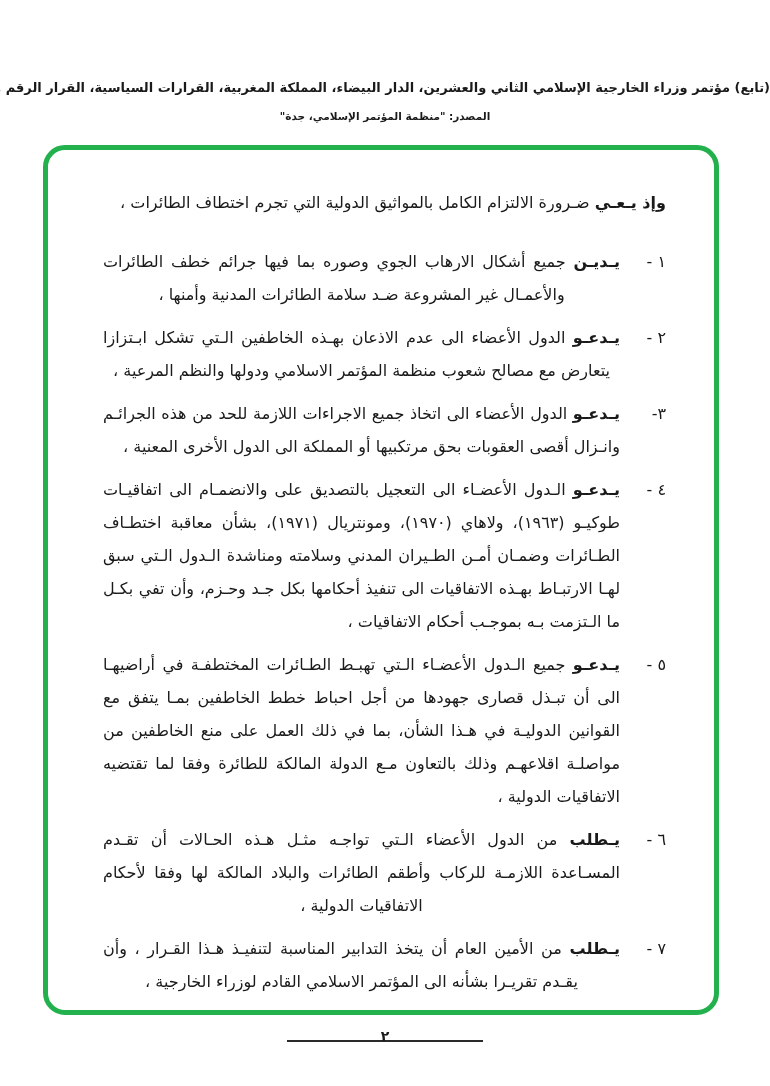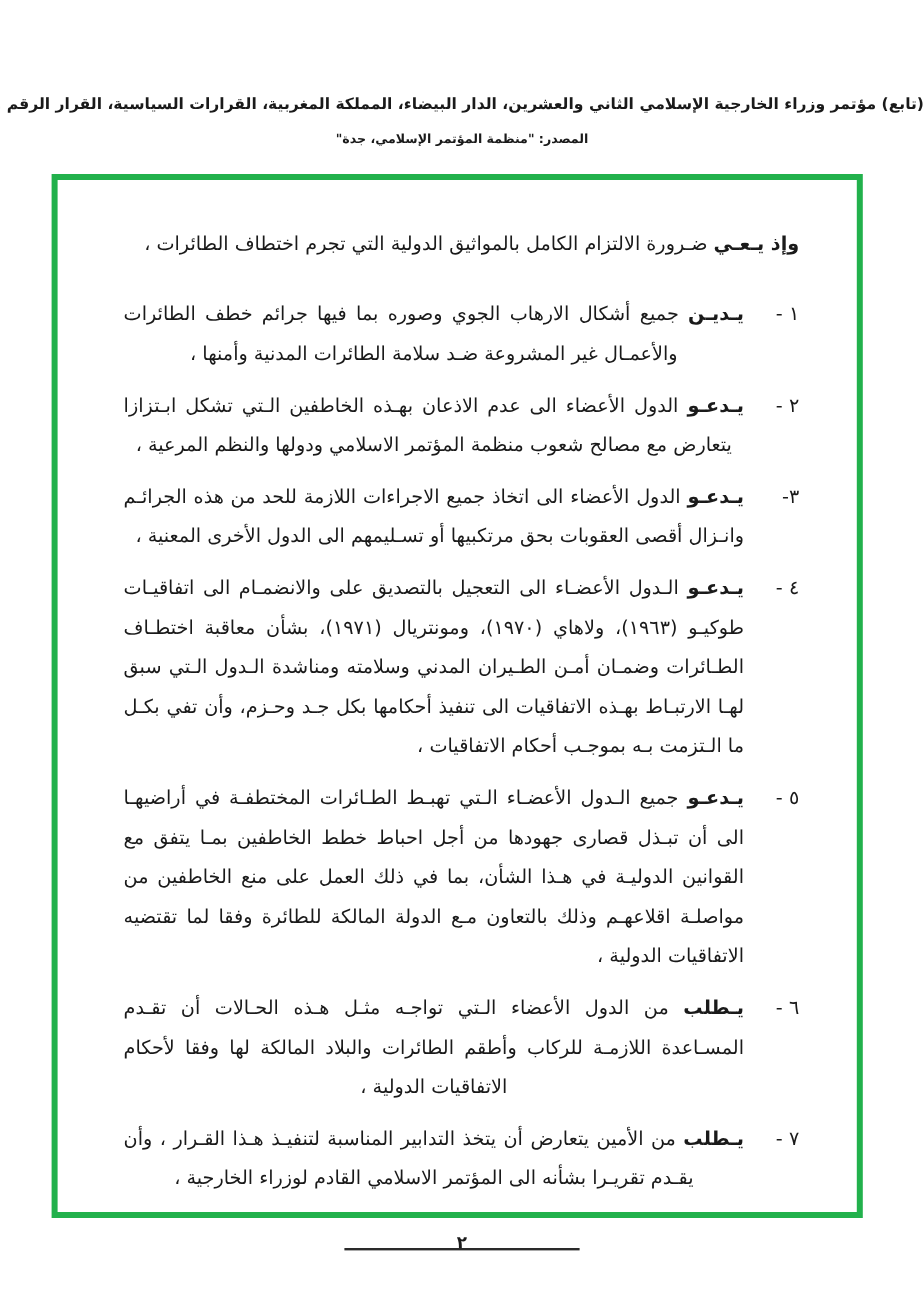--- a/index.html
+++ b/index.html
@@ -14,21 +14,21 @@
     text-align: center; direction: rtl; white-space: nowrap;
     font-size: 13px; font-weight: bold;
   }
   .header-line2 {
     position: absolute; top: 110px; left: 0; width: 770px;
     text-align: center; direction: rtl;
     font-size: 10.5px; font-weight: bold;
   }
   .doc-box {
     position: absolute; top: 145px; left: 43px; width: 676px; height: 870px;
-    border: 5px solid var(--green); border-radius: 0;
+    border: 5px solid var(--green); border-radius: 22px;
     padding: 36px 48px 20px 55px;
   }
   .preamble {
     direction: rtl; text-align: right;
     font-size: 16px; line-height: 33px; margin-bottom: 26px;
   }
   .lead { font-weight: bold; }
   .item { display: flex; direction: rtl; margin-bottom: 10px; }
   .item-num {
     flex: 0 0 46px; font-size: 16px; line-height: 33px; white-space: nowrap;
@@ -73,21 +73,21 @@
     <div class="item-body last-center">
       <span class="lead">يـدعـو</span>
       <span>الدول الأعضاء الى عدم الاذعان بهـذه الخاطفين الـتي تشكل ابـتزازا يتعارض مع مصالح شعوب منظمة المؤتمر الاسلامي ودولها والنظم المرعية ،</span>
     </div>
   </div>
 
   <div class="item">
     <div class="item-num">٣-</div>
     <div class="item-body">
       <span class="lead">يـدعـو</span>
-      <span>الدول الأعضاء الى اتخاذ جميع الاجراءات اللازمة للحد من هذه الجرائـم وانـزال أقصى العقوبات بحق مرتكبيها أو تسـليمهم الى الدول الأخرى المعنية ،</span>
+      <span>الدول الأعضاء الى اتخاذ جميع الاجراءات اللازمة للحد من هذه الجرائـم وانـزال أقصى العقوبات بحق مرتكبيها أو المملكة الى الدول الأخرى المعنية ،</span>
     </div>
   </div>
 
   <div class="item">
     <div class="item-num">٤ -</div>
     <div class="item-body">
       <span class="lead">يـدعـو</span>
       <span>الـدول الأعضـاء الى التعجيل بالتصديق على والانضمـام الى اتفاقيـات طوكيـو (١٩٦٣)، ولاهاي (١٩٧٠)، ومونتريال (١٩٧١)، بشأن معاقبة اختطـاف الطـائرات وضمـان أمـن الطـيران المدني وسلامته ومناشدة الـدول الـتي سبق لهـا الارتبـاط بهـذه الاتفاقيات الى تنفيذ أحكامها بكل جـد وحـزم، وأن تفي بكـل ما الـتزمت بـه بموجـب أحكام الاتفاقيات ،</span>
     </div>
   </div>
@@ -105,20 +105,20 @@
     <div class="item-body last-center">
       <span class="lead">يـطلب</span>
       <span>من الدول الأعضاء الـتي تواجـه مثـل هـذه الحـالات أن تقـدم المسـاعدة اللازمـة للركاب وأطقم الطائرات والبلاد المالكة لها وفقا لأحكام الاتفاقيات الدولية ،</span>
     </div>
   </div>
 
   <div class="item">
     <div class="item-num">٧ -</div>
     <div class="item-body last-center">
       <span class="lead">يـطلب</span>
-      <span>من الأمين يتعارض أن يتخذ التدابير المناسبة لتنفيـذ هـذا القـرار ، وأن يقـدم تقريـرا بشأنه الى المؤتمر الاسلامي القادم لوزراء الخارجية ،</span>
+      <span>من الأمين العام أن يتخذ التدابير المناسبة لتنفيـذ هـذا القـرار ، وأن يقـدم تقريـرا بشأنه الى المؤتمر الاسلامي القادم لوزراء الخارجية ،</span>
     </div>
   </div>
 
   <div class="divider"></div>
 </div>
 
 <div class="page-number">٢</div>
 
 </body></html>

